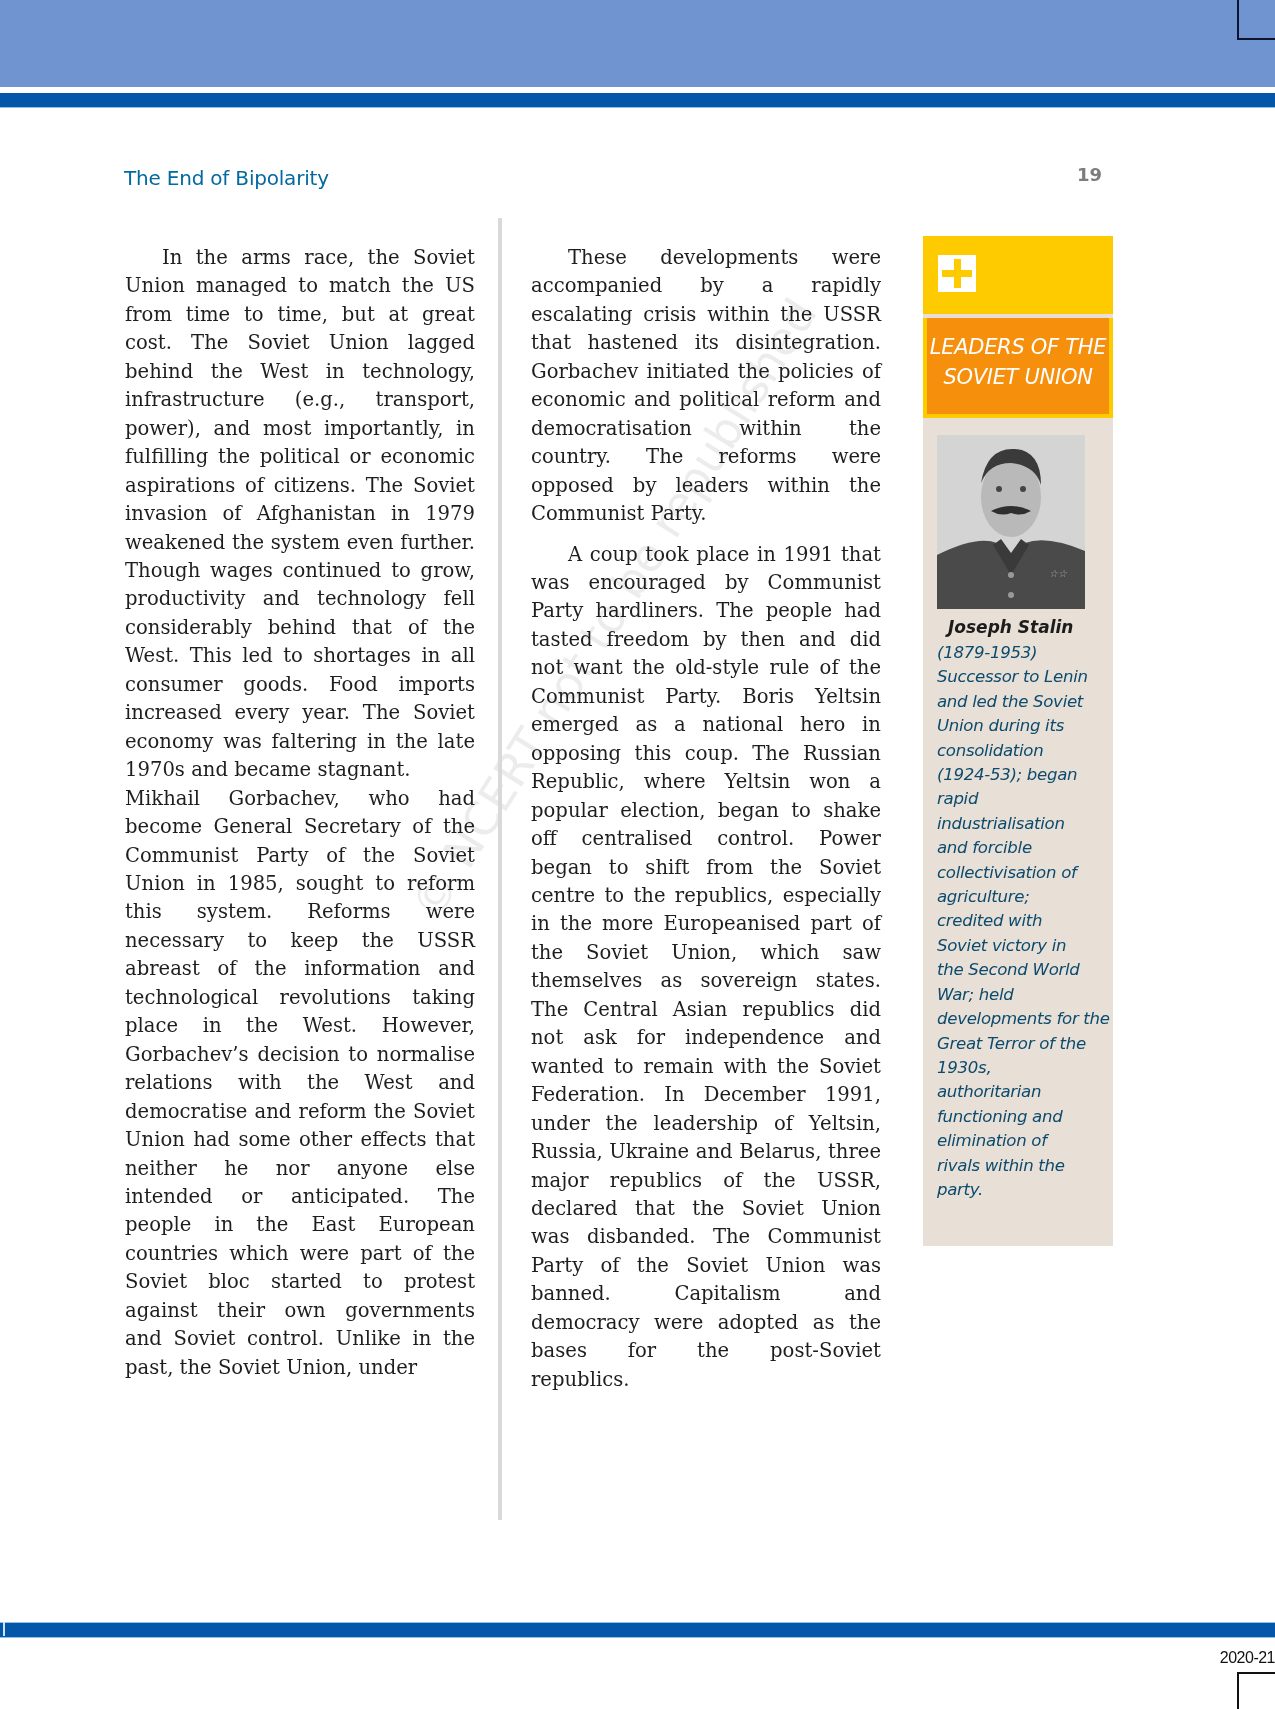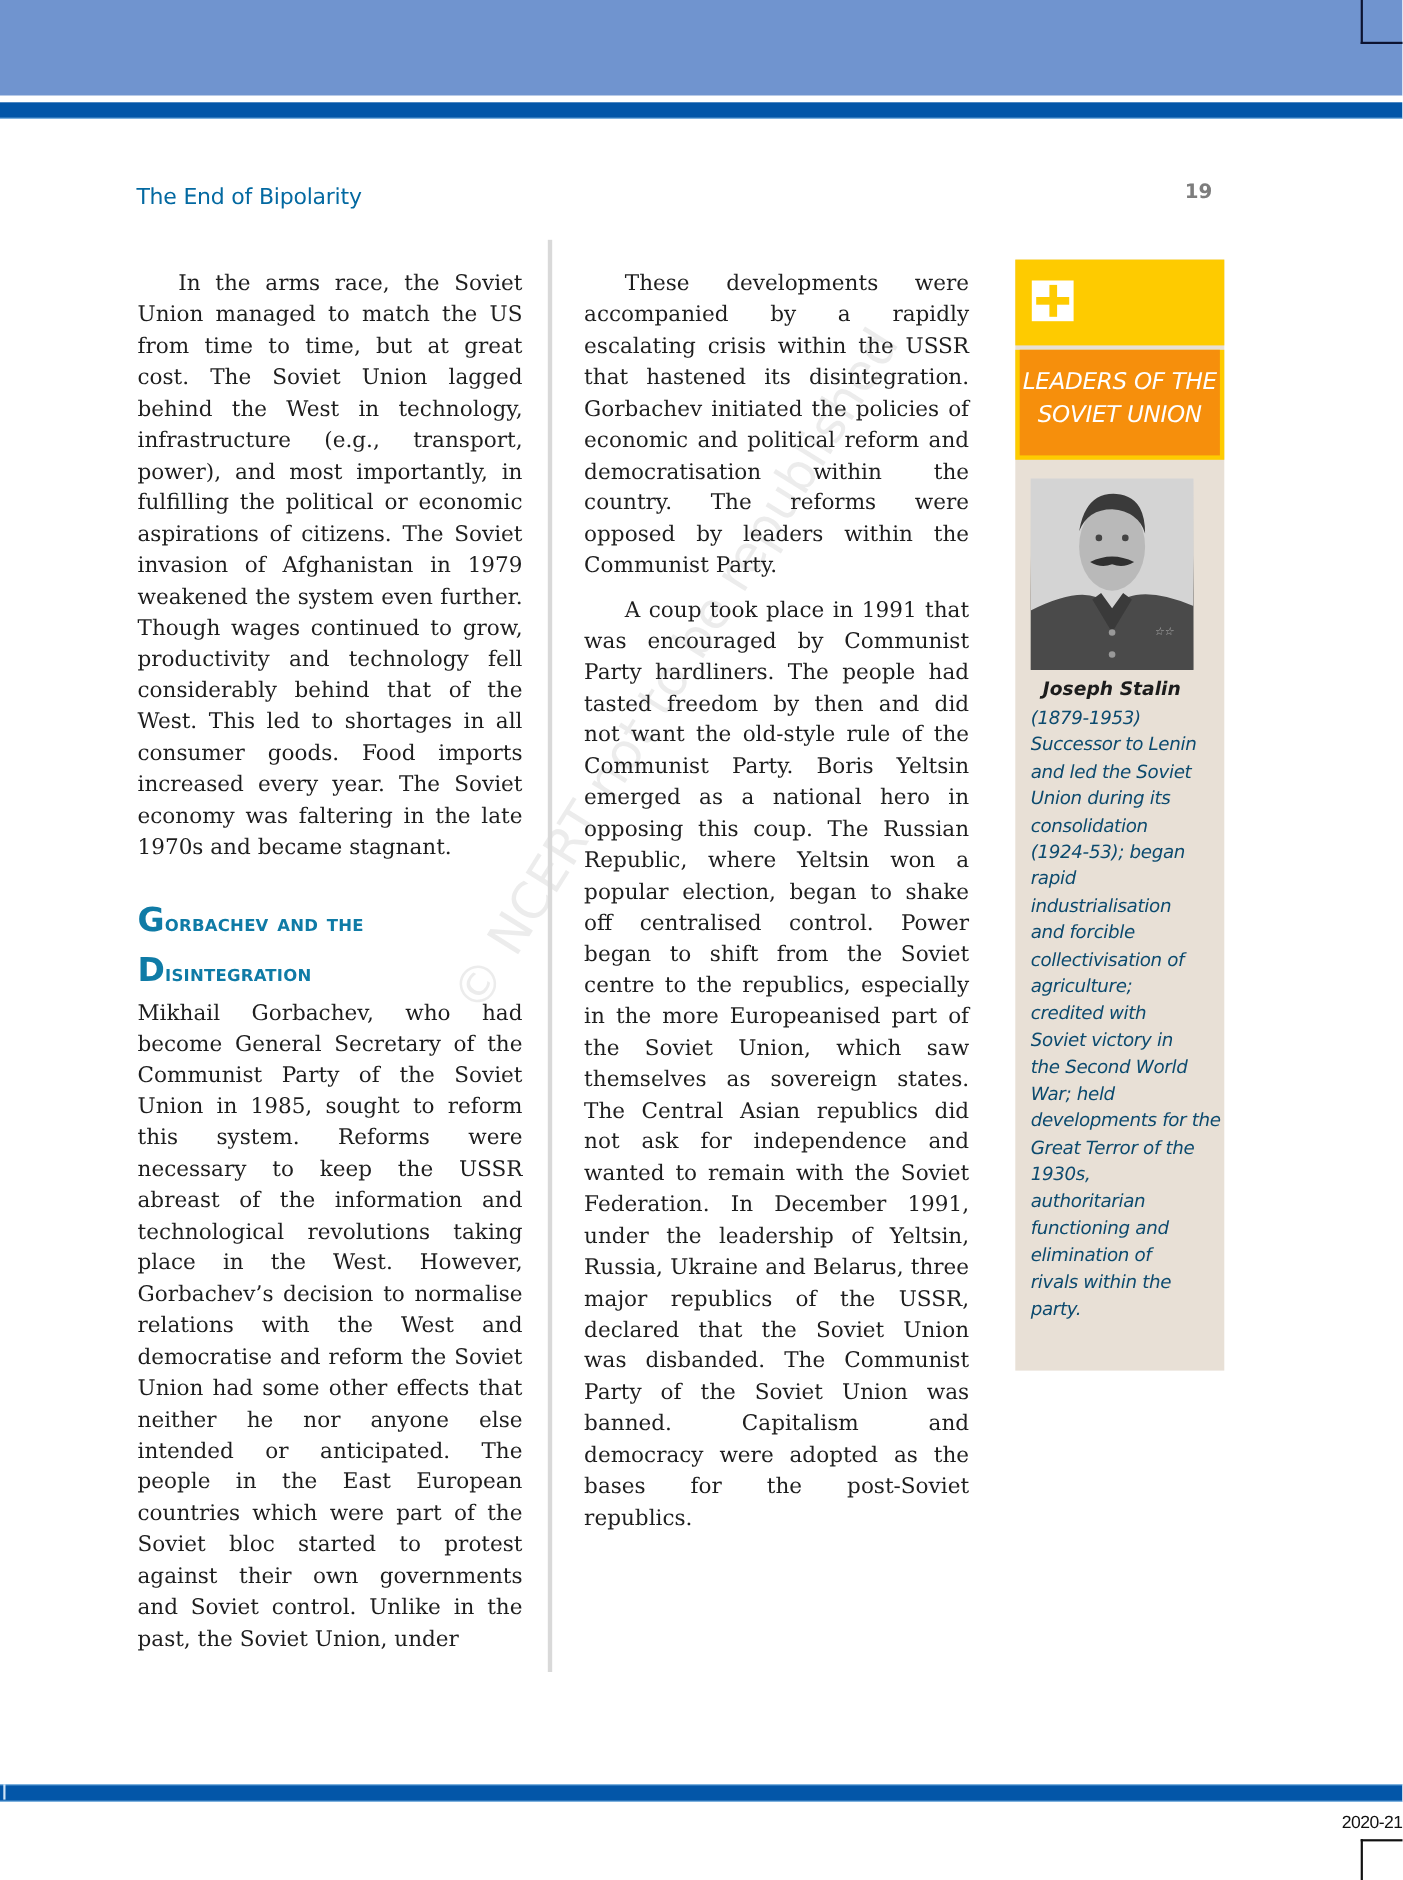--- a/index.html
+++ b/index.html
@@ -124,24 +124,20 @@
 <div class="top-stripe"></div>
 <div class="crop-mark-top"></div>
 
 <div class="running-title">The End of Bipolarity</div>
 <div class="page-number">19</div>
 
 <div class="watermark">© NCERT not to be republished</div>
 
 <div class="col col-left">
   <p class="indent">In the arms race, the Soviet Union managed to match the US from time to time, but at great cost. The Soviet Union lagged behind the West in technology, infrastructure (e.g., transport, power), and most importantly, in fulfilling the political or economic aspirations of citizens. The Soviet invasion of Afghanistan in 1979 weakened the system even further. Though wages continued to grow, productivity and technology fell considerably behind that of the West. This led to shortages in all consumer goods. Food imports increased every year. The Soviet economy was faltering in the late 1970s and became stagnant.</p>
-  <p class="section-heading">
-    <span class="big">G</span><span>orbachev and the</span><br>
-    <span class="big">D</span><span>isintegration</span>
-  </p>
   <p>Mikhail Gorbachev, who had become General Secretary of the Communist Party of the Soviet Union in 1985, sought to reform this system. Reforms were necessary to keep the USSR abreast of the information and technological revolutions taking place in the West. However, Gorbachev’s decision to normalise relations with the West and democratise and reform the Soviet Union had some other effects that neither he nor anyone else intended or anticipated. The people in the East European countries which were part of the Soviet bloc started to protest against their own governments and Soviet control. Unlike in the past, the Soviet Union, under</p>
 </div>
 
 <div class="divider"></div>
 
 <div class="col col-mid">
   <p class="indent para-gap">These developments were accompanied by a rapidly escalating crisis within the USSR that hastened its disintegration. Gorbachev initiated the policies of economic and political reform and democratisation within the country. The reforms were opposed by leaders within the Communist Party.</p>
   <p class="indent para-gap">A coup took place in 1991 that was encouraged by Communist Party hardliners. The people had tasted freedom by then and did not want the old-style rule of the Communist Party. Boris Yeltsin emerged as a national hero in opposing this coup. The Russian Republic, where Yeltsin won a popular election, began to shake off centralised control. Power began to shift from the Soviet centre to the republics, especially in the more Europeanised part of the Soviet Union, which saw themselves as sovereign states. The Central Asian republics did not ask for independence and wanted to remain with the Soviet Federation. In December 1991, under the leadership of Yeltsin, Russia, Ukraine and Belarus, three major republics of the USSR, declared that the Soviet Union was disbanded. The Communist Party of the Soviet Union was banned. Capitalism and democracy were adopted as the bases for the post-Soviet republics.</p>
 </div>
 

